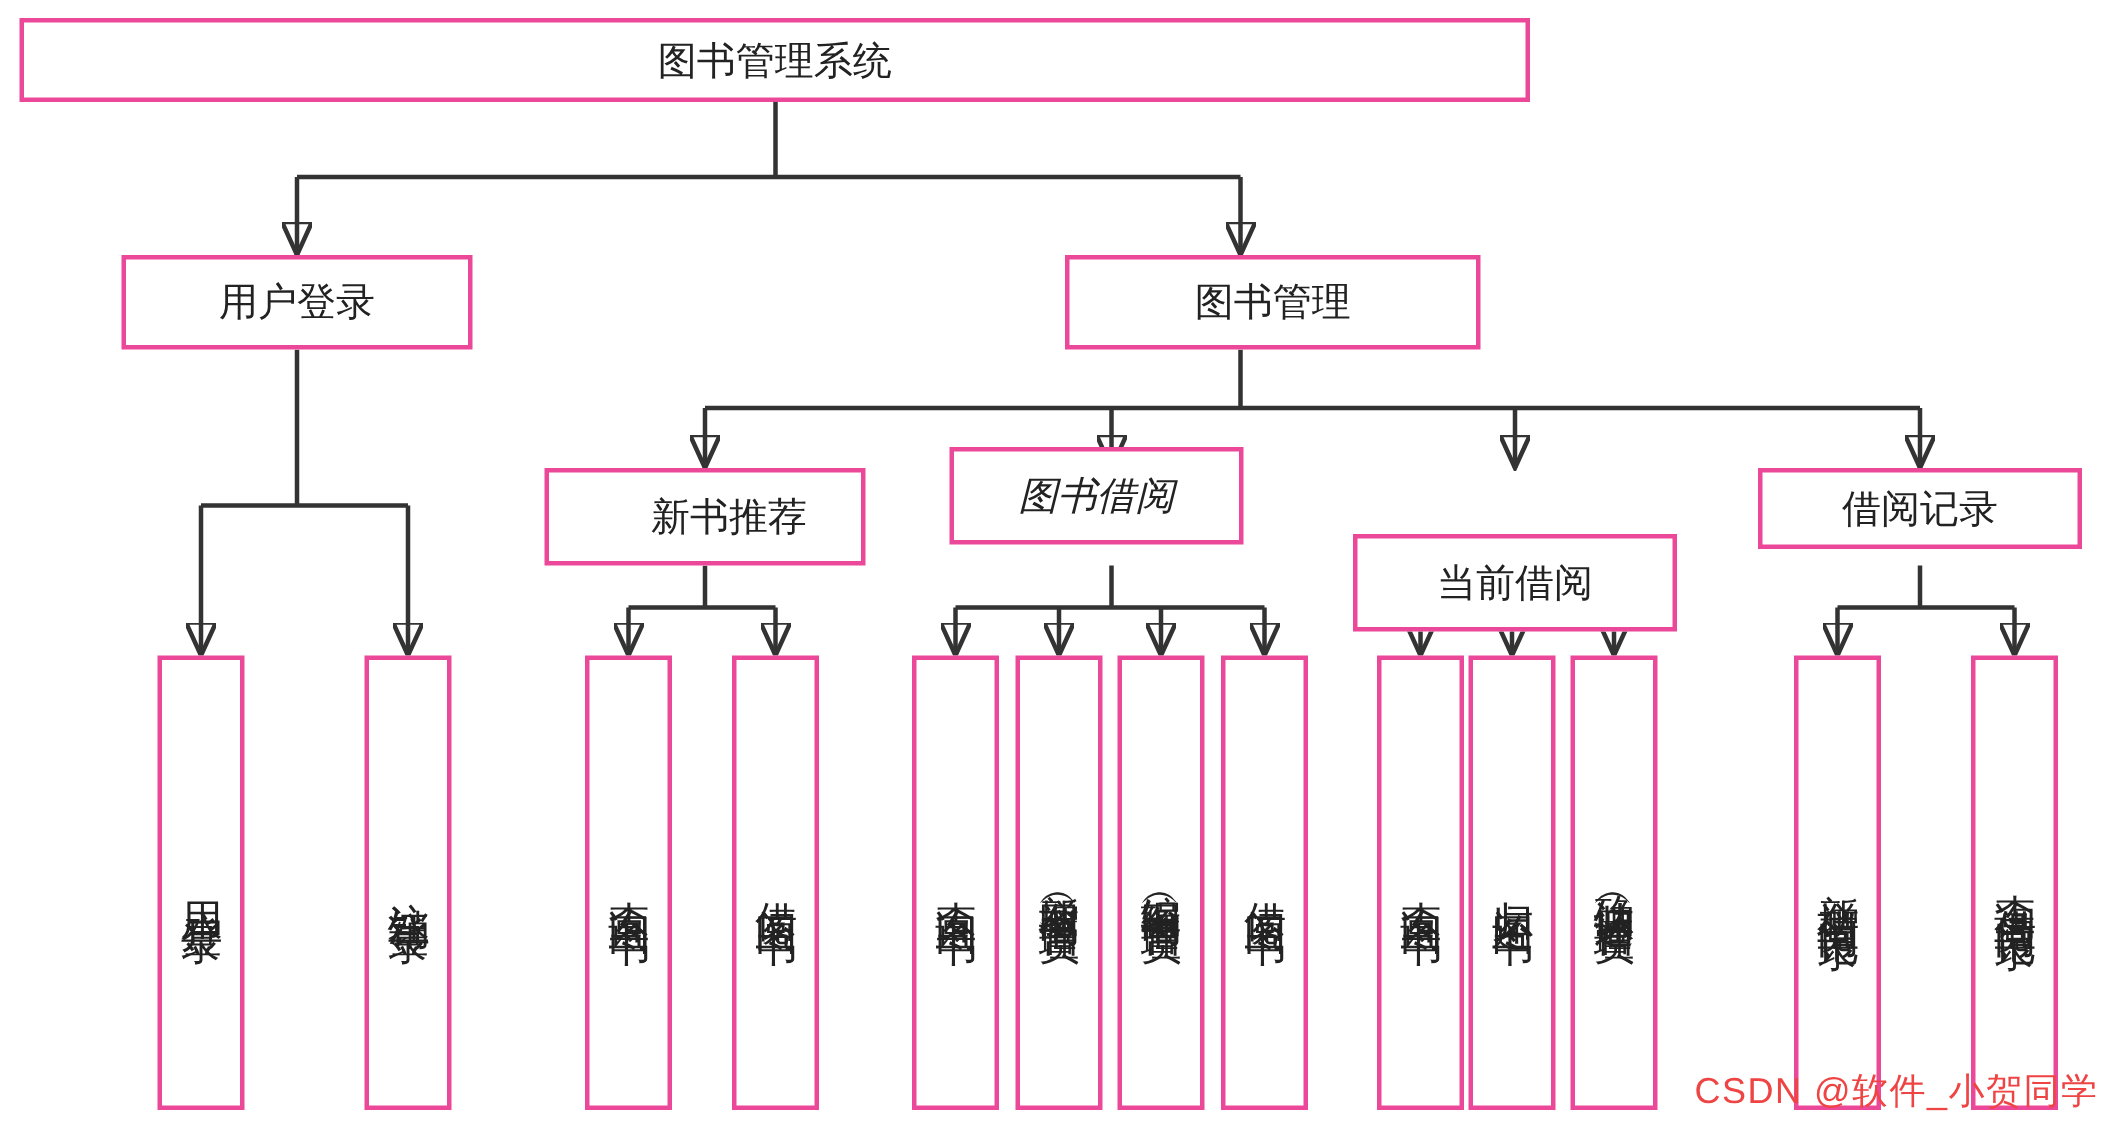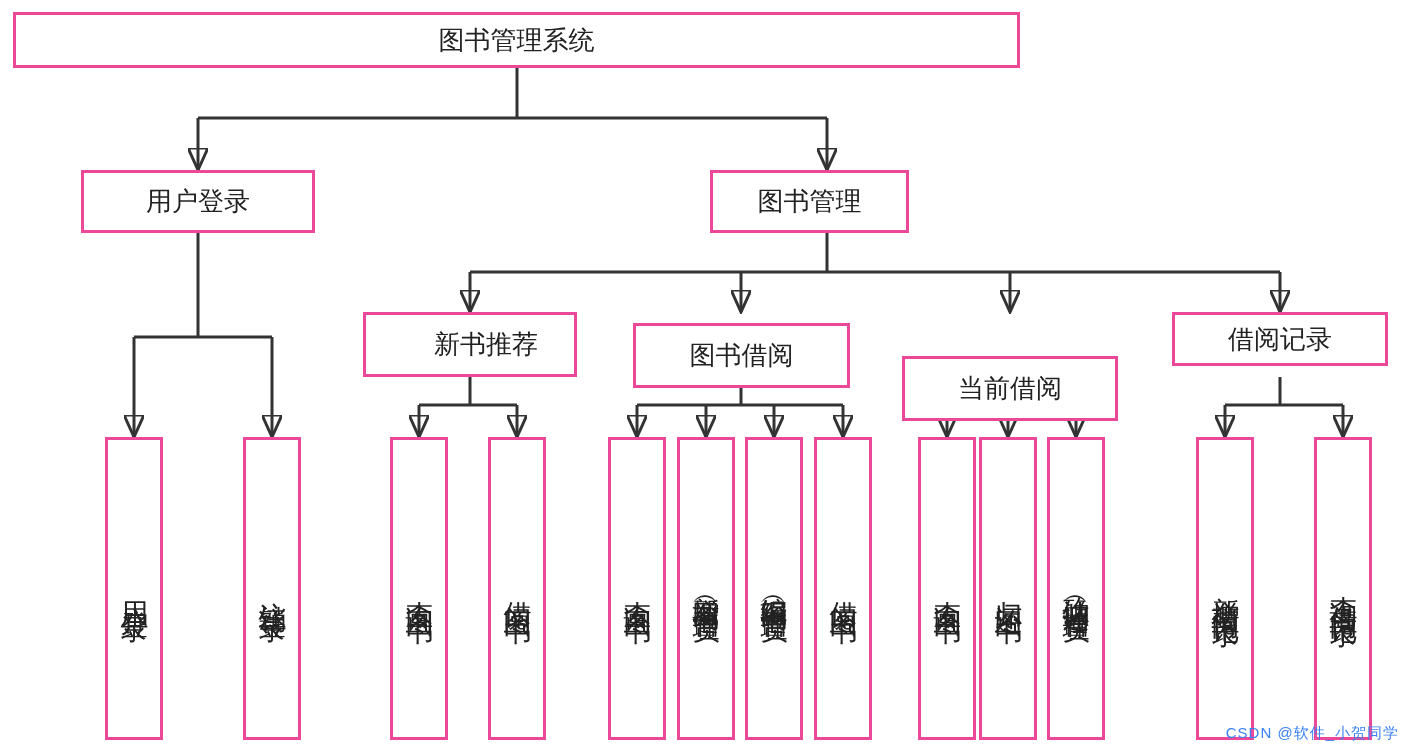--- a/index.html
+++ b/index.html
@@ -45,23 +45,23 @@
   }
   #connectors path{
     stroke:#333333;
     stroke-width:3;
     fill:none;
   }
   .watermark{
     position:absolute;
     right:6px;
     bottom:4px;
-    font-size:15px;
+    font-size:24px;
     letter-spacing:1px;
-    color:#3b82f6;
+    color:#ef4444;
     z-index:5;
   }
 </style>
 </head>
 <body>
 
 <div id="canvas">
 
   <svg id="connectors" width="1405" height="747" xmlns="http://www.w3.org/2000/svg">
     <defs>
@@ -93,24 +93,24 @@
     <path d="M947 405 V437" marker-end="url(#arrowhead)"></path>
     <path d="M1008 405 V437" marker-end="url(#arrowhead)"></path>
     <path d="M1076 405 V437" marker-end="url(#arrowhead)"></path>
     <path d="M1225 405 V437" marker-end="url(#arrowhead)"></path>
     <path d="M1343 405 V437" marker-end="url(#arrowhead)"></path>
   </svg>
 
   <div class="box" style="left:13px;top:12px;width:1007px;height:56px;">图书管理系统</div>
 
   <div class="box" style="left:81px;top:170px;width:234px;height:63px;">用户登录</div>
-  <div class="box" style="left:710px;top:170px;width:199px;height:63px;">图书管理</div>
+  <div class="box" style="left:710px;top:170px;width:277px;height:63px;">图书管理</div>
 
   <div class="box" style="left:363px;top:312px;width:214px;height:65px;padding-left:32px;">新书推荐</div>
-  <div class="box" style="left:633px;top:323px;width:217px;height:65px;">图书借阅</div>
+  <div class="box" style="left:633px;top:298px;width:196px;height:65px;font-style:italic;">图书借阅</div>
   <div class="box" style="left:902px;top:312px;width:216px;height:65px;margin-top:44px;">当前借阅</div>
   <div class="box" style="left:1172px;top:312px;width:216px;height:54px;">借阅记录</div>
 
   <div class="box vbox" style="left:105px;">用户登录</div>
   <div class="box vbox" style="left:243px;">注销登录</div>
 
   <div class="box vbox" style="left:390px;">查询图书</div>
   <div class="box vbox" style="left:488px;">借阅图书</div>
 
   <div class="box vbox" style="left:608px;">查询图书</div>

